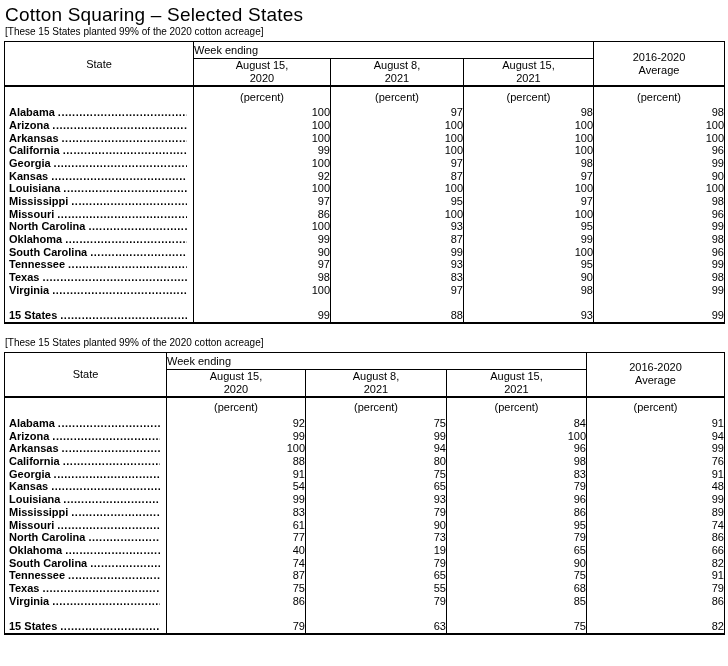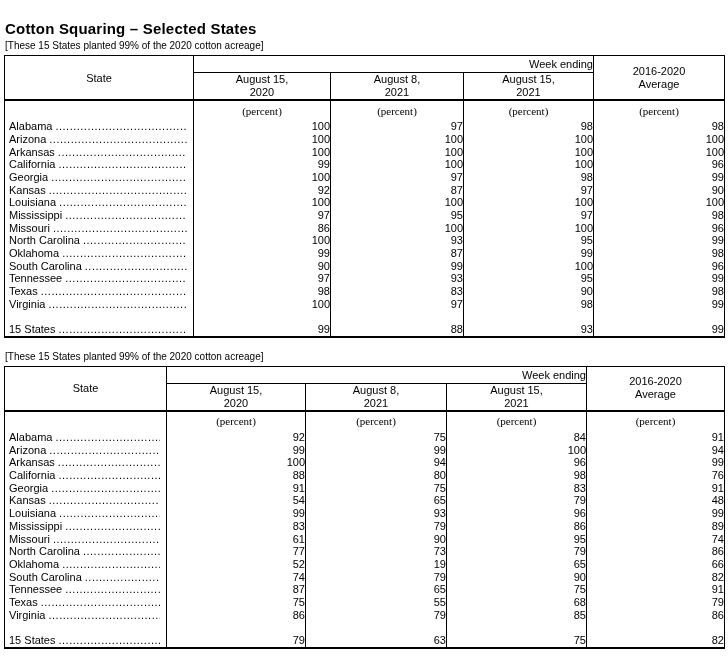--- a/index.html
+++ b/index.html
@@ -5,68 +5,68 @@
   * { box-sizing: border-box; }
   html, body { margin: 0; padding: 0; }
   body {
     width: 728px; height: 666px; overflow: hidden;
     background: #ffffff; color: #000;
     font-family: "Liberation Sans", sans-serif;
     padding: 3px 0 0 4px;
   }
   .section { margin: 0; }
   .tbl-title {
-    font-size: 15px; font-weight: bold; line-height: 16px;
-    margin: 18px 0 2px 1px; letter-spacing: 0.2px;
+    font-size: 19px; font-weight: normal; line-height: 16px;
+    margin: 4px 0 2px 1px; letter-spacing: 0.2px;
   }
   .tbl-sub {
     font-size: 10px; line-height: 13px; margin: 0 0 3px 1px;
   }
   table.nass {
     border-collapse: collapse; table-layout: fixed;
     width: 720px; font-size: 11px;
   }
   table.nass th, table.nass td {
     font-weight: normal; padding: 0; margin: 0;
   }
   
   th.state-h {
     border: 1px solid #000; text-align: center; vertical-align: middle;
   }
   th.week-h {
-    border: 1px solid #000; text-align: right; vertical-align: middle;
+    border: 1px solid #000; text-align: left; vertical-align: middle;
     height: 17px;
   }
   th.avg-h {
     border: 1px solid #000; vertical-align: middle;
     white-space: pre-line; line-height: 13px;
   }
   th.date-h {
     border: 1px solid #000; text-align: center; vertical-align: middle;
     white-space: pre-line; line-height: 13px; height: 15px;
   }
   tr.percent-row td {
     border-top: 2px solid #000; height: 20px;
-    text-align: center; vertical-align: middle; font-family: Liberation Serif, serif;
+    text-align: center; vertical-align: middle;
   }
   tr.percent-row td:first-child { border-left: 1px solid #000; }
   tr.percent-row td { border-left: 1px solid #000; border-right: 1px solid #000; }
   
   td.state-cell {
     border-left: 1px solid #000; border-right: 1px solid #000;
     vertical-align: bottom;
   }
   td.num-cell {
     border-right: 1px solid #000; text-align: right;
     padding-right: 14px; vertical-align: bottom;
   }
   tr.data-row td, tr.total-row td { height: 12.7px; line-height: 12.5px; }
   tr.spacer-row td { height: 13px; }
   tr.last td { border-bottom: 2px solid #000; }
-  .cellwrap { display: flex; align-items: flex-end; padding-left: 4px; }
+  .cellwrap { display: flex; align-items: flex-end; padding-left: 4px; font-weight: bold; }
   .leader {
     flex: 1; overflow: hidden; white-space: nowrap;
     margin: 0 6px 0 3px; min-width: 0;
   }
   .leader::after {
     content: "......................................................................................................................................";
     letter-spacing: 0.5px;
   }
   .gap-between { height: 12px; }
 </style>
@@ -467,21 +467,21 @@
           <td class="num-cell">79</td>
           <td class="num-cell">86</td>
         </tr>
         <tr class="data-row">
           <td class="state-cell">
             <div class="cellwrap">
               <span class="state-name">Oklahoma</span>
               <span class="leader"></span>
             </div>
           </td>
-          <td class="num-cell">52</td>
+          <td class="num-cell">40</td>
           <td class="num-cell">19</td>
           <td class="num-cell">65</td>
           <td class="num-cell">66</td>
         </tr>
         <tr class="data-row">
           <td class="state-cell">
             <div class="cellwrap">
               <span class="state-name">South Carolina</span>
               <span class="leader"></span>
             </div>

